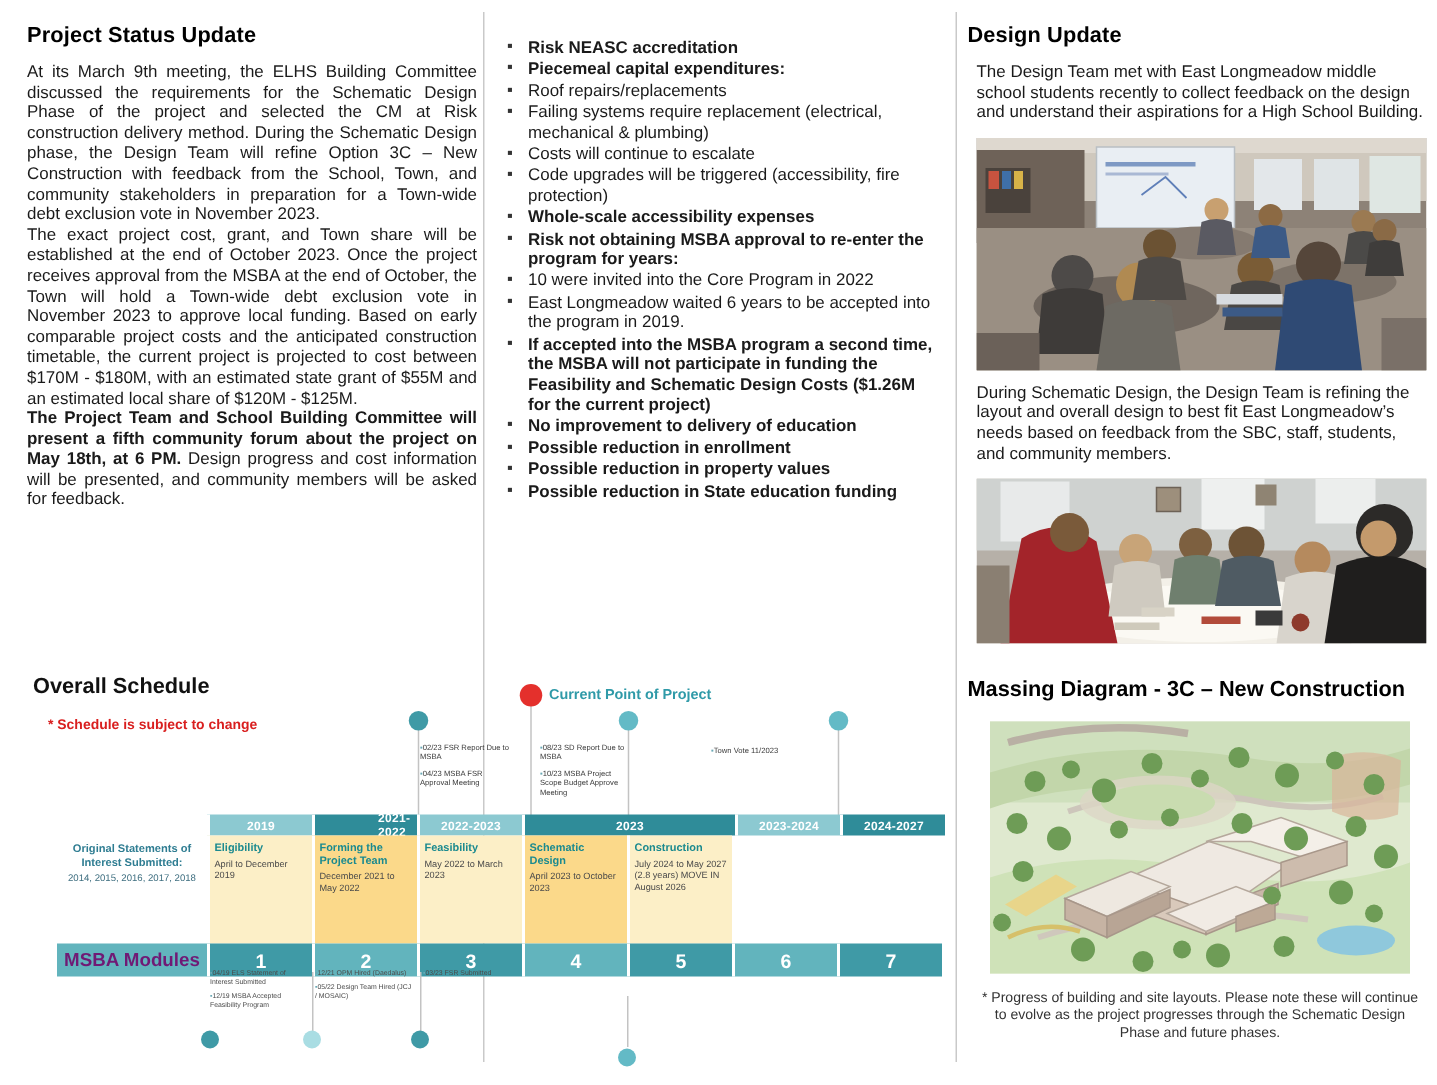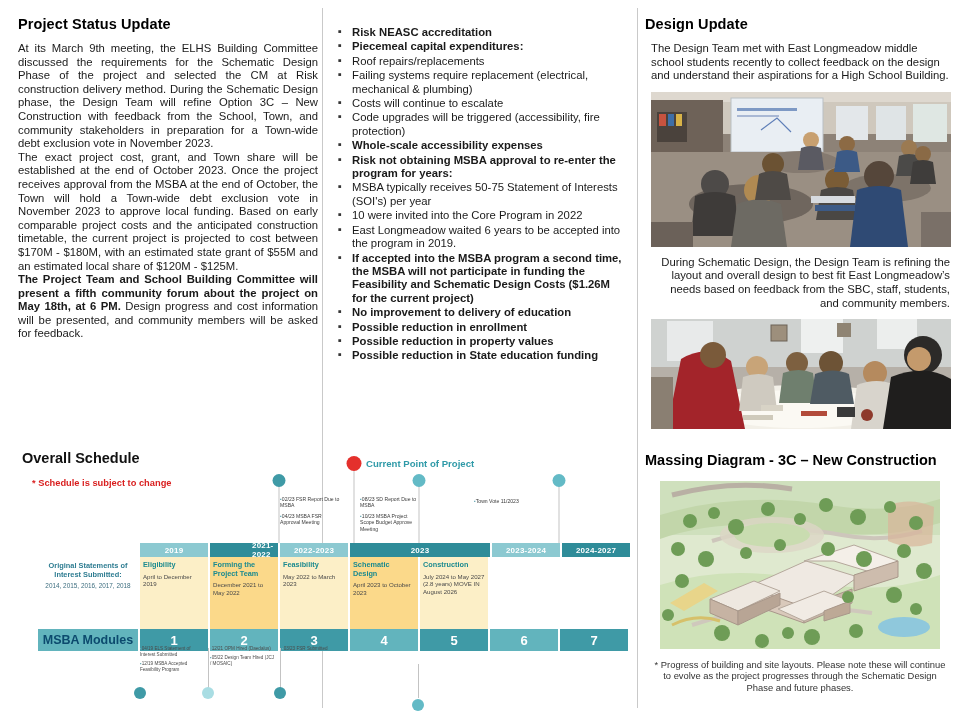--- a/index.html
+++ b/index.html
@@ -101,21 +101,21 @@
   }
   .phase-row .cell .pd {
     font-size:6.1px; color:#4a4a4a; line-height:7.6px; margin-top:3px;
   }
   .mod-row .cell {
     height:22px; color:#ffffff; font-size:13px; font-weight:bold;
     display:flex; align-items:center; justify-content:center;
   }
   .mod-label {
     height:22px; display:flex; align-items:center; justify-content:center;
-    color:#0c4a6e; font-size:12.5px; font-weight:bold;
+    color:#701a75; font-size:12.5px; font-weight:bold;
     background:#62b4bd;
   }
   .orig-soi {
     padding:4px 2px 0 2px; text-align:center;
   }
   .orig-soi .t1 { font-size:7.4px; font-weight:bold; color:#2f7d92; line-height:9px; }
   .orig-soi .t2 { font-size:6.4px; color:#3f6f80; margin-top:3px; }
   .fn { position:absolute; font-size:4.6px; line-height:5.9px; color:#4a4a4a; }
   .fn div::before { content:"\25AA "; color:#6aa9b5; }
   .fn div { margin-bottom:3px; }
@@ -143,21 +143,20 @@
   <div class="col2">
     <ul class="bullets" id="cost-list">
         <li class="b">Risk NEASC accreditation</li>
         <li class="b">Piecemeal capital expenditures:</li>
         <li>Roof repairs/replacements</li>
         <li>Failing systems require replacement (electrical, mechanical &amp; plumbing)</li>
         <li>Costs will continue to escalate</li>
         <li>Code upgrades will be triggered (accessibility, fire protection)</li>
         <li class="b">Whole-scale accessibility expenses</li>
         <li class="b">Risk not obtaining MSBA approval to re-enter the program for years:</li>
-        <li>MSBA typically receives 50-75 Statement of Interests (SOI's) per year</li>
         <li>10 were invited into the Core Program in 2022</li>
         <li>East Longmeadow waited 6 years to be accepted into the program in 2019.</li>
         <li class="b">If accepted into the MSBA program a second time, the MSBA will not participate in funding the Feasibility and Schematic Design Costs ($1.26M for the current project)</li>
         <li class="b">No improvement to delivery of education</li>
         <li class="b">Possible reduction in enrollment</li>
         <li class="b">Possible reduction in property values</li>
         <li class="b">Possible reduction in State education funding</li>
       </ul>
   </div>
 
@@ -202,21 +201,21 @@
       <circle cx="258" cy="56" r="8" fill="#9b7a52"></circle>
       <path d="M248 64 q10 -4 20 0 l3 20 h-26z" fill="#4b4a48"></path>
       <circle cx="272" cy="62" r="8" fill="#8a6a46"></circle>
       <path d="M262 70 q10 -4 20 0 l3 22 h-26z" fill="#3f3d3b"></path>
       <rect x="160" y="104" width="44" height="7" fill="#d7dbe0"></rect>
       <rect x="164" y="113" width="40" height="6" fill="#3c5a86"></rect>
       <rect x="0" y="130" width="42" height="25" fill="#6b6159"></rect>
       <rect x="270" y="120" width="30" height="35" fill="#7a7068"></rect>
     </svg>
 
-    <div class="body-txt" style="margin-top:9px;text-align:right;">During Schematic Design, the Design Team is refining the layout and overall design to best fit East Longmeadow’s needs based on feedback from the SBC, staff, students, and community members.</div>
+    <div class="body-txt" style="margin-top:9px;">During Schematic Design, the Design Team is refining the layout and overall design to best fit East Longmeadow’s needs based on feedback from the SBC, staff, students, and community members.</div>
 
     <svg class="photo" width="300" height="110" viewBox="0 0 300 110">
       <rect width="300" height="110" fill="#b6b0a8"></rect>
       <rect x="0" y="0" width="300" height="48" fill="#cfd2d0"></rect>
       <rect x="16" y="2" width="46" height="40" fill="#e8eaea"></rect>
       <rect x="150" y="0" width="42" height="34" fill="#eef0ef"></rect>
       <rect x="226" y="0" width="40" height="30" fill="#eceeed"></rect>
       <rect x="120" y="6" width="16" height="16" fill="#9d8f7c" stroke="#6d6256"></rect>
       <rect x="186" y="4" width="14" height="14" fill="#8f8473"></rect>
       <ellipse cx="150" cy="92" rx="118" ry="26" fill="#f3f0e8"></ellipse>

